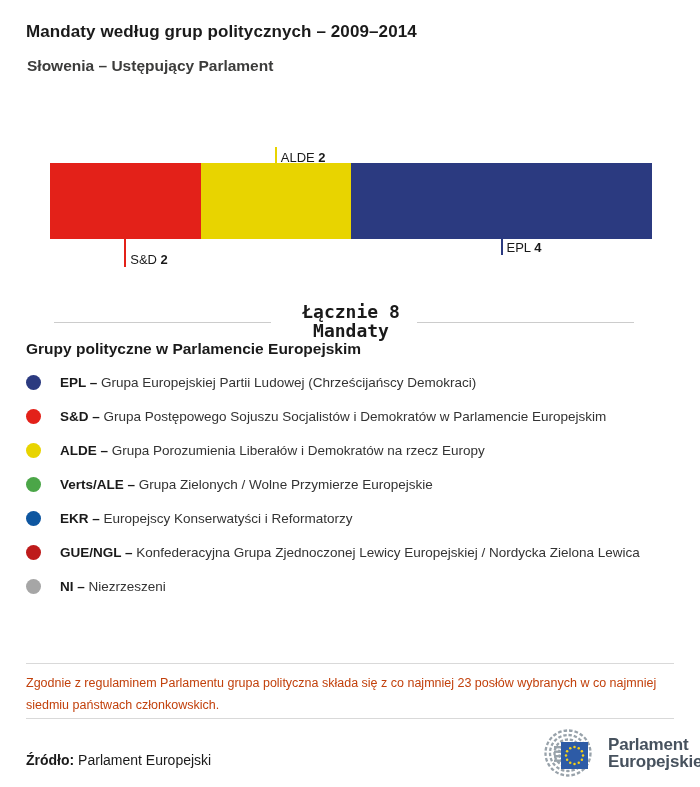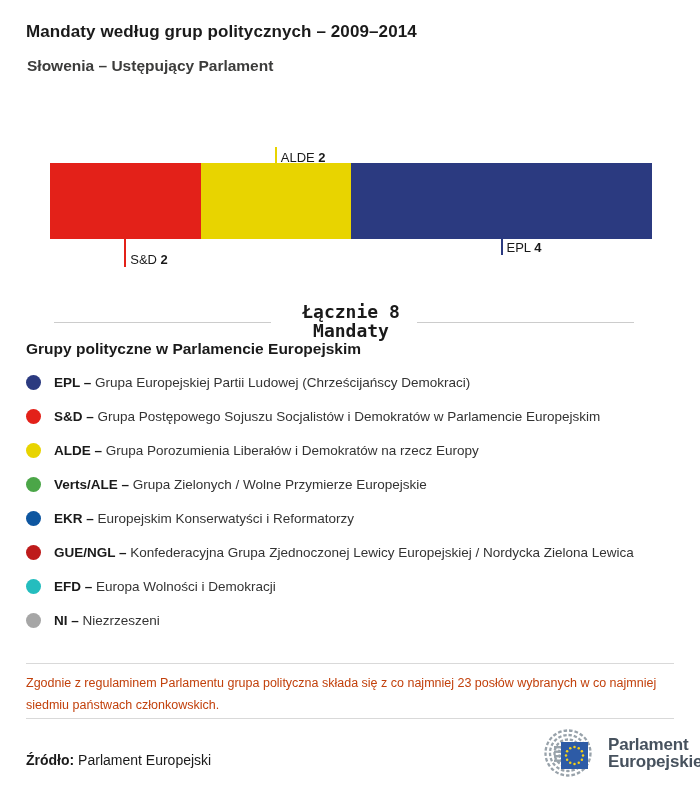--- a/index.html
+++ b/index.html
@@ -15,21 +15,21 @@
   .bar-label{position:absolute;font-size:13px;color:#1a1a1a;white-space:nowrap;line-height:15px;}
   .bar-label .b{font-weight:700;}
 
   .total-block{position:absolute;left:51px;top:302px;width:600px;text-align:center;
     font-family:"DejaVu Sans Mono",monospace;font-weight:700;font-size:18px;line-height:19px;color:#1a1a1a;}
   .flank-line{position:absolute;top:322px;width:217px;height:1px;background:var(--flank-line,#ccc);}
   .flank-left{left:54px;} .flank-right{left:417px;}
 
   .legend-heading{position:absolute;left:26px;top:340px;font-size:15.5px;font-weight:700;color:#1a1a1a;}
   .legend-list{position:absolute;left:26px;top:365px;width:650px;}
-  .legend-row{height:34px;display:flex;align-items:center;gap:13px;}
+  .legend-row{height:34px;display:flex;align-items:center;gap:19px;}
   .dot{width:15px;height:15px;border-radius:50%;flex:none;}
   .legend-text{font-size:13.5px;color:#333;line-height:17px;}
   .abbr{font-weight:700;color:#1a1a1a;}
 
   .rule{position:absolute;left:26px;width:648px;height:1px;background:var(--divider,#d9d9d9);}
   .rule-top{top:663px;} .rule-bottom{top:718px;}
   .note{position:absolute;left:26px;top:672px;width:642px;font-size:12.5px;line-height:22px;color:#c2410c;}
 
   .source{position:absolute;left:26px;top:752px;font-size:14px;color:#1a1a1a;}
   .source .lbl{font-weight:700;}
@@ -87,32 +87,28 @@
     <span class="legend-text"><span class="abbr">ALDE –</span> <span class="lname">Grupa Porozumienia Liberałów i Demokratów na rzecz Europy</span></span>
   </div>
 
   <div class="legend-row">
     <span class="dot" style="background: rgb(75, 166, 72);"></span>
     <span class="legend-text"><span class="abbr">Verts/ALE –</span> <span class="lname">Grupa Zielonych / Wolne Przymierze Europejskie</span></span>
   </div>
 
   <div class="legend-row">
     <span class="dot" style="background: rgb(14, 86, 160);"></span>
-    <span class="legend-text"><span class="abbr">EKR –</span> <span class="lname">Europejskim Konserwatyści i Reformatorzy</span></span>
+    <span class="legend-text"><span class="abbr">EKR –</span> <span class="lname">Europejscy Konserwatyści i Reformatorzy</span></span>
   </div>
 
   <div class="legend-row">
     <span class="dot" style="background: rgb(190, 27, 27);"></span>
     <span class="legend-text"><span class="abbr">GUE/NGL –</span> <span class="lname">Konfederacyjna Grupa Zjednoczonej Lewicy Europejskiej / Nordycka Zielona Lewica</span></span>
   </div>
 
-  <div class="legend-row">
-    <span class="dot" style="background: rgb(36, 189, 190);"></span>
-    <span class="legend-text"><span class="abbr">EFD –</span> <span class="lname">Europa Wolności i Demokracji</span></span>
-  </div>
 
   <div class="legend-row">
     <span class="dot" style="background: rgb(166, 166, 166);"></span>
     <span class="legend-text"><span class="abbr">NI –</span> <span class="lname">Niezrzeszeni</span></span>
   </div>
 </div>
 
   <div class="rule rule-top"></div>
   <div class="note">Zgodnie z regulaminem Parlamentu grupa polityczna składa się z co najmniej 23 posłów wybranych w co najmniej siedmiu państwach członkowskich.</div>
   <div class="rule rule-bottom"></div>

